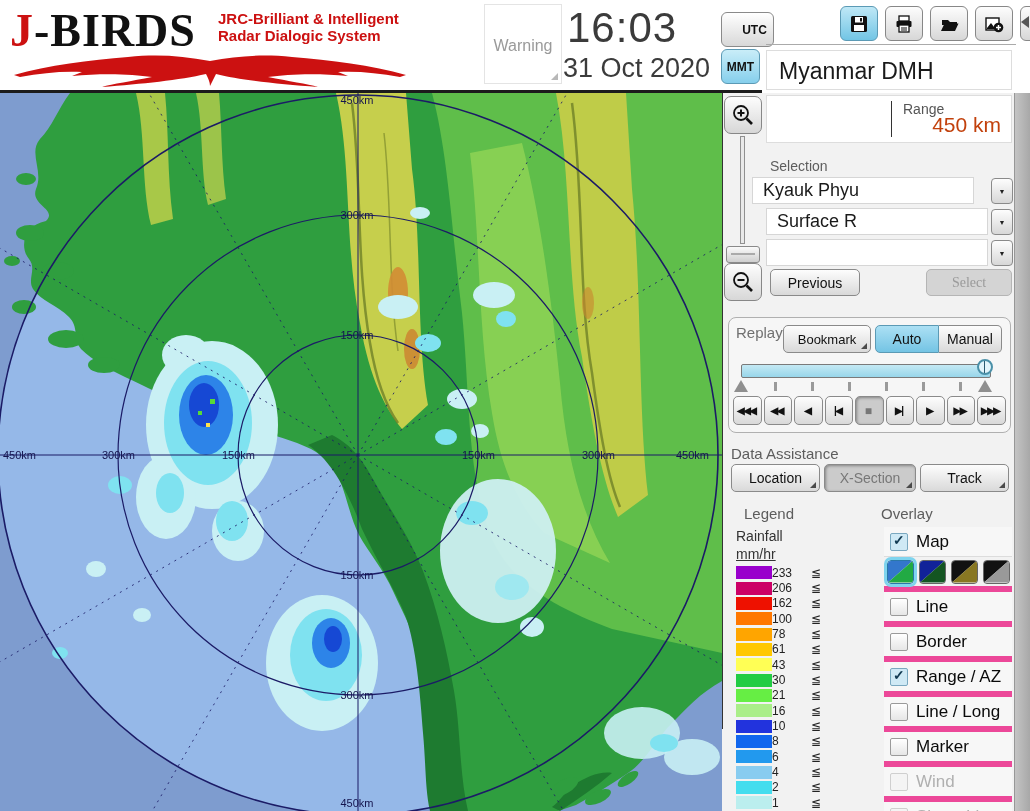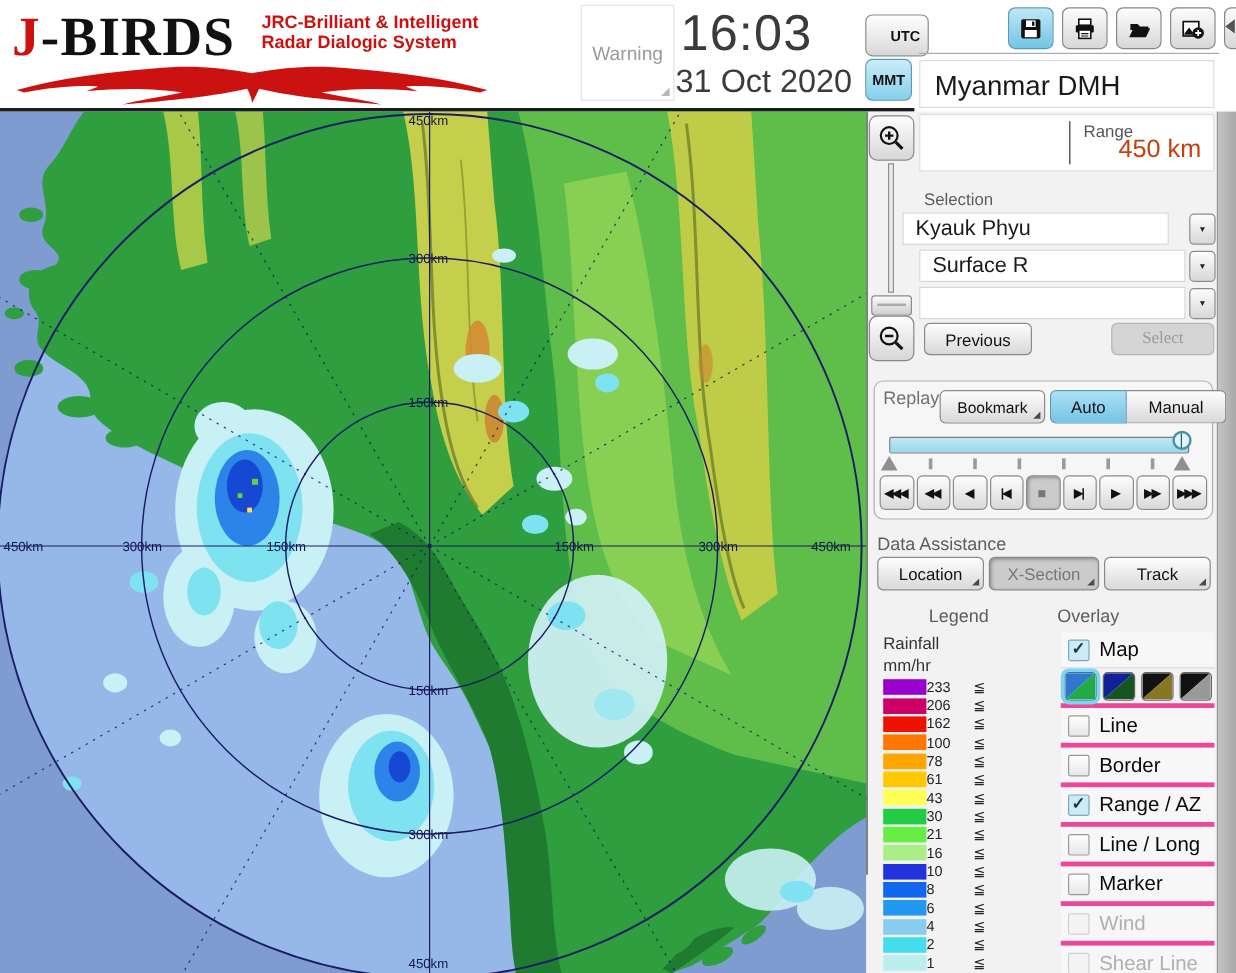--- a/index.html
+++ b/index.html
@@ -71,21 +71,21 @@
   .pb-row{position:absolute;left:4px;top:78px;display:flex;gap:2px;}
   .pb{position:relative;width:28.5px;height:29px;font-size:10px;font-weight:bold;
       letter-spacing:-1.5px;padding-right:2px;}
   .pb.stop{font-size:12px;letter-spacing:0;}
   .legend-rows{left:736px;top:565px;}
   .lg-row{height:15.35px;display:flex;align-items:center;}
   .lg-sw{width:36px;height:13px;}
   .lg-val{width:36px;text-align:left;font-size:12px;color:#222;}
   .lg-op{font-size:12px;color:#222;margin-left:3px;}
   .ov-box{left:884px;top:527px;width:128px;}
-  .ov-row{height:29px;display:flex;align-items:center;border-top:4px solid #ec4899;background:#f7f7f7;}
+  .ov-row{height:29px;display:flex;align-items:center;border-top:6px solid #ec4899;background:#f7f7f7;}
   .ov-row:first-child{border-top:none;}
   .cb{width:16px;height:16px;border:1px solid #9a9a9a;border-radius:2px;margin-left:6px;
       background:linear-gradient(#fff,#e6e6e6);position:relative;flex:none;}
   .ov-row.on .cb{background:#cfe9f5;border-color:#7aa8c0;}
   .ov-row.on .cb::after{content:"✓";position:absolute;left:2px;top:-2px;font-size:14px;
       font-weight:bold;color:#123a52;}
   .ov-lab{margin-left:8px;font-size:17px;color:#0a0a0a;white-space:nowrap;}
   .ov-row.dis .ov-lab{color:#b0b0b0;}
   .ov-row.dis .cb{border-color:#cfcfcf;background:#f4f4f4;}
   .style-row{height:29px;display:flex;align-items:center;gap:5px;padding-left:3px;
@@ -194,21 +194,21 @@
   <div class="abs dd-arrow" style="left:991px;top:209px;">▼</div>
   <div class="abs dd" style="left:766px;top:239px;"></div>
   <div class="abs dd-arrow" style="left:991px;top:240px;">▼</div>
   <div class="btn" style="left:770px;top:269px;width:90px;height:27px;">Previous</div>
   <div class="btn disabled" style="left:926px;top:269px;width:86px;height:27px;">Select</div>
 
   <div class="abs replay-box">
     <div class="replay-lbl">Replay</div>
     <div class="btn corner" style="left:54px;top:7px;width:88px;height:28px;font-size:13px;">Bookmark</div>
     <div class="btn blue" style="left:146px;top:7px;width:64px;height:28px;border-radius:5px 0 0 5px;">Auto</div>
-    <div class="btn" style="left:210px;top:7px;width:83px;height:28px;border-radius:0 5px 5px 0;border-left:none;">Manual</div>
+    <div class="btn" style="left:210px;top:7px;width:63px;height:28px;border-radius:0 5px 5px 0;border-left:none;">Manual</div>
     <div class="slider-track"></div>
     <div class="thumb"></div>
     <div class="tri-up" style="left:5px;top:62px;"></div>
     <div class="tri-up" style="left:249px;top:62px;"></div>
     <div class="tick" style="left:45px;"></div>
     <div class="tick" style="left:82px;"></div>
     <div class="tick" style="left:119px;"></div>
     <div class="tick" style="left:156px;"></div>
     <div class="tick" style="left:193px;"></div>
     <div class="tick" style="left:230px;"></div>
@@ -223,23 +223,23 @@
       <div class="btn pb">▶▶</div>
       <div class="btn pb">▶▶▶</div>
     </div>
   </div>
 
   <div class="abs sec-lbl" style="left:731px;top:445px;font-size:15px;">Data Assistance</div>
   <div class="btn corner" style="left:731px;top:464px;width:89px;height:28px;">Location</div>
   <div class="btn corner pressed" style="left:824px;top:464px;width:92px;height:28px;">X-Section</div>
   <div class="btn corner" style="left:920px;top:464px;width:89px;height:28px;">Track</div>
 
-  <div class="abs sec-lbl" style="left:744px;top:505px;font-size:15px;margin-left:30px;">Legend</div>
+  <div class="abs sec-lbl" style="left:714px;top:505px;font-size:15px;margin-left:30px;">Legend</div>
   <div class="abs" style="left:736px;top:528px;font-size:14px;color:#333;">Rainfall</div>
-  <div class="abs" style="left:736px;top:546px;font-size:14px;color:#333;">mm/hr</div>
+  <div class="abs" style="left:736px;top:546px;font-size:14px;color:#333;text-decoration:underline;">mm/hr</div>
   <div class="abs legend-rows">
     <div class="lg-row">
         <div class="lg-sw" style="background: rgb(153, 0, 204);"></div>
         <div class="lg-val">233</div>
         <div class="lg-op">≦</div>
       </div>
     <div class="lg-row">
         <div class="lg-sw" style="background: rgb(204, 0, 102);"></div>
         <div class="lg-val">206</div>
         <div class="lg-op">≦</div>

